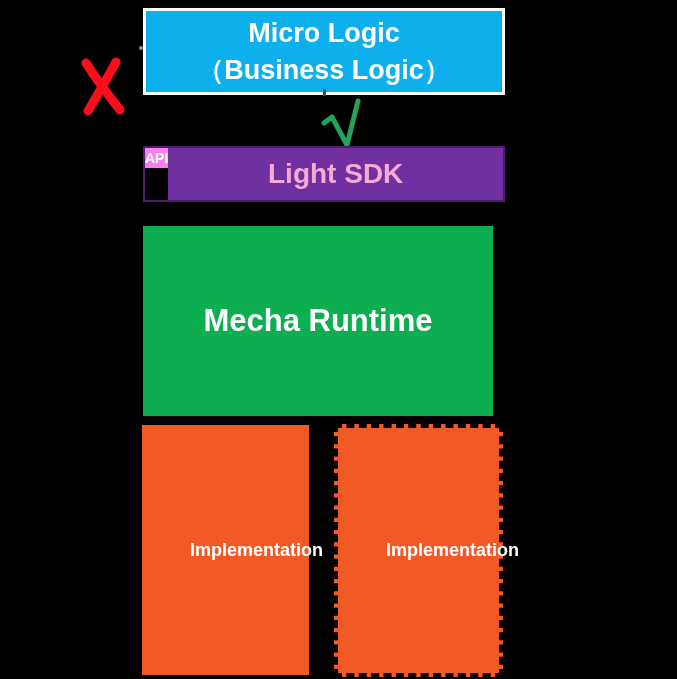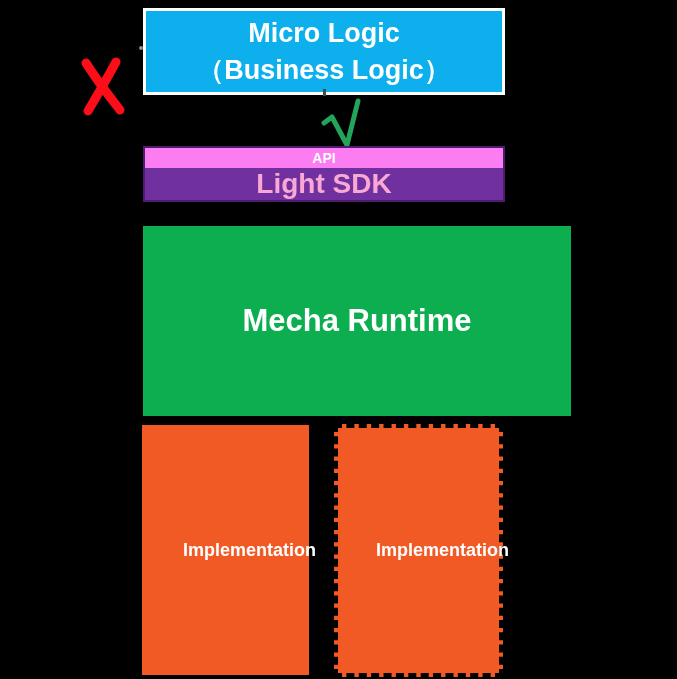--- a/index.html
+++ b/index.html
@@ -9,59 +9,58 @@
     height: 679px;
     background: #000000;
     overflow: hidden;
     font-family: "Liberation Sans", "DejaVu Sans", sans-serif;
   }
   .box {
     position: absolute;
     box-sizing: border-box;
     display: flex;
     flex-direction: column;
-    align-items: center;
     justify-content: center;
     text-align: center;
     color: #ffffff;
   }
   .micro-logic {
     left: 143px; top: 8px; width: 362px; height: 87px;
     background: #0DB0EC;
     border: 3px solid #ffffff;
     font-size: 27px;
     font-weight: 600;
     line-height: 1.35;
   }
   .sdk-block {
     position: absolute;
     left: 143px; top: 146px; width: 362px; height: 56px;
     box-sizing: border-box;
     border: 2px solid #4E1C6F;
     display: flex;
-    flex-direction: column;
+    flex-direction: row;
   }
   .api-bar {
     height: 20px;
     background: #FB7DF1;
     display: flex; align-items: center; justify-content: center;
     color: #ffffff;
     font-size: 14px;
     font-weight: 700;
   }
   .sdk-bar {
     flex: 1;
     background: #7030A0;
     display: flex; align-items: center; justify-content: center;
     color: #f9a8d4;
     font-size: 28px;
     font-weight: 600;
   }
   .mecha-runtime {
-    left: 143px; top: 226px; width: 428px; height: 190px;
+    left: 143px; top: 226px; width: 350px; height: 190px;
     background: #0DAE4F;
     font-size: 31px;
     font-weight: 600;
   }
   .impl {
     background: #F15A25;
     font-size: 18px;
     font-weight: 700;
     padding-left: 48px;
   }

